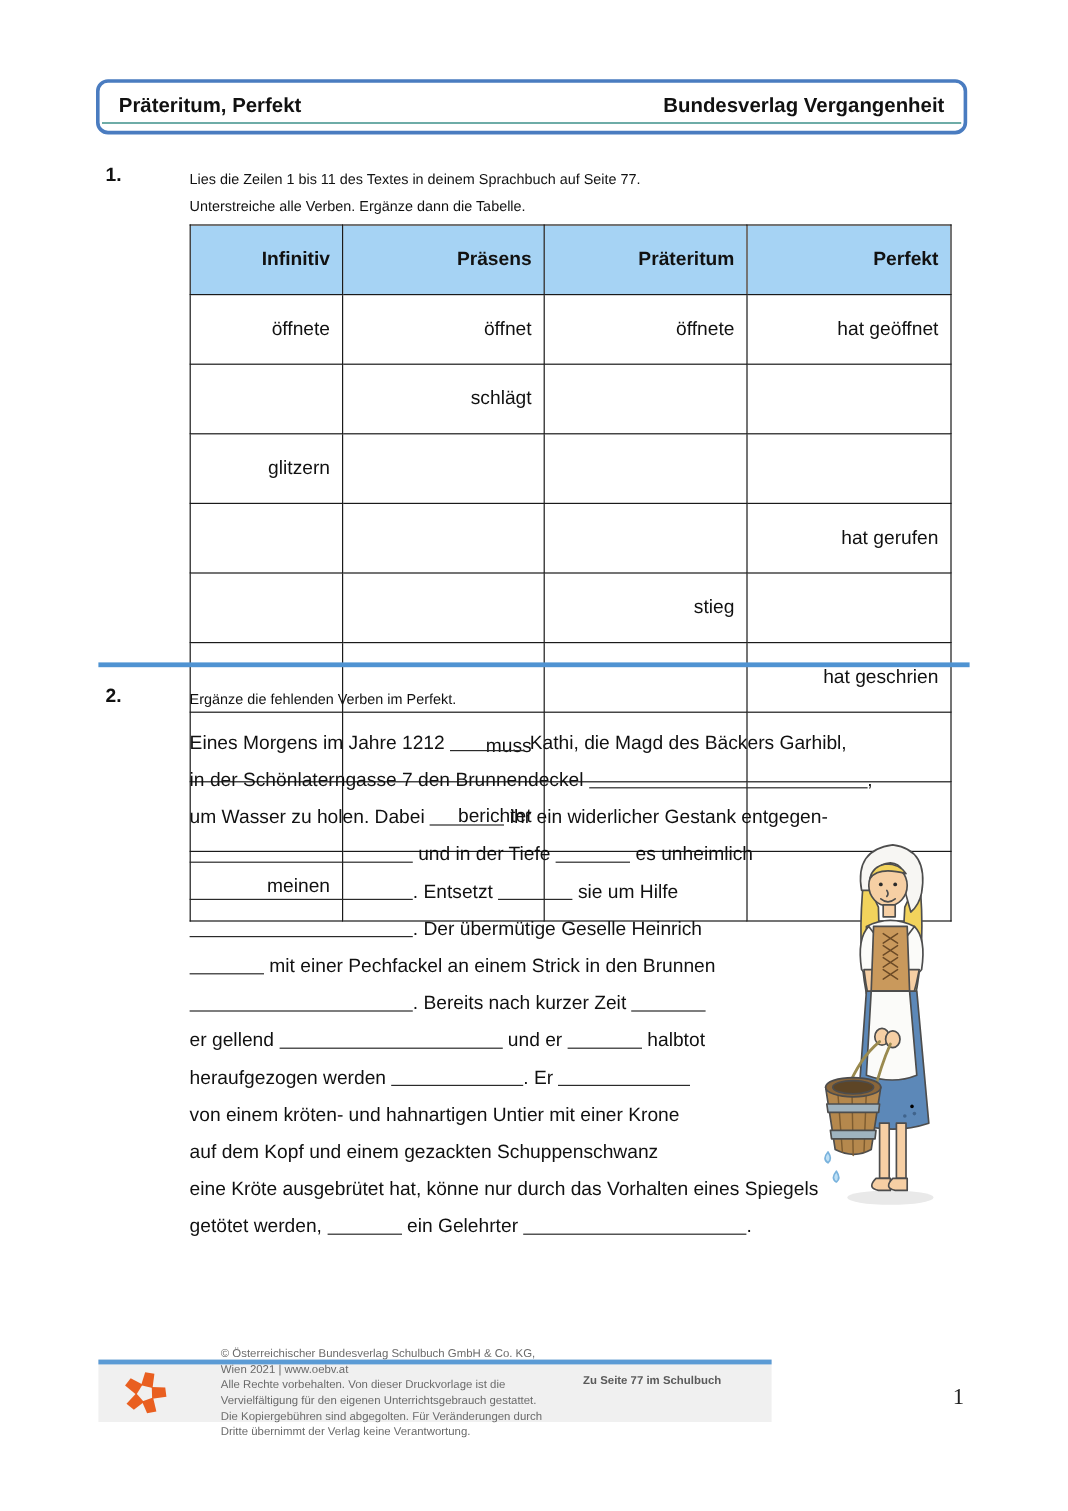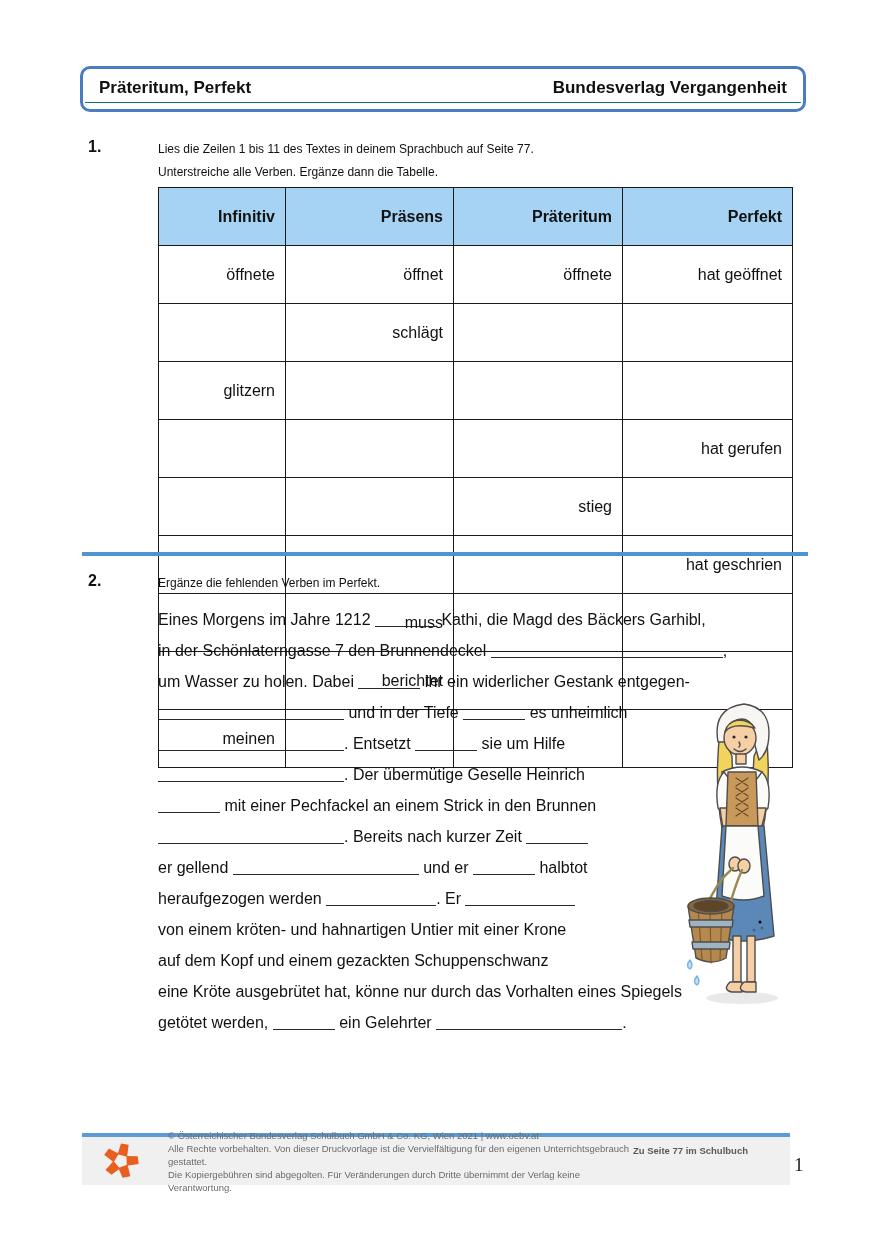--- a/index.html
+++ b/index.html
@@ -42,23 +42,23 @@
   .blank {
     display:inline-block; height:12px; vertical-align:-2px;
     border-bottom:1.5px solid #2a2a2a;
   }
 
   
   .figure { position:absolute; left:680px; top:696px; width:128px; height:318px; }
 
   
   .footer-band {
-    position:absolute; left:82px; top:1133px; width:708px; height:52px;
+    position:absolute; left:82px; top:1133px; width:561px; height:52px;
     box-sizing:border-box; background:#f0f0f0; border-top:4px solid #5b9bd5;
-    display:flex; align-items:center;
+    display:flex; align-items:center;gap:16px;
   }
   .logo { margin-left:20px; flex:0 0 auto; }
   .foot-text { margin-left:28px; font-size:9.5px; line-height:13px; color:#6a6a6a; }
   .foot-right { margin-left:auto; margin-right:42px; align-self:flex-start; margin-top:8px;
                 font-size:9.5px; font-weight:bold; color:#5a5a5a; white-space:nowrap; }
   .page-number { position:absolute; left:794px; top:1154px; font-size:19px;
                  font-family:"Liberation Serif", serif; color:#222; }
 </style>
 </head>
 <body>

